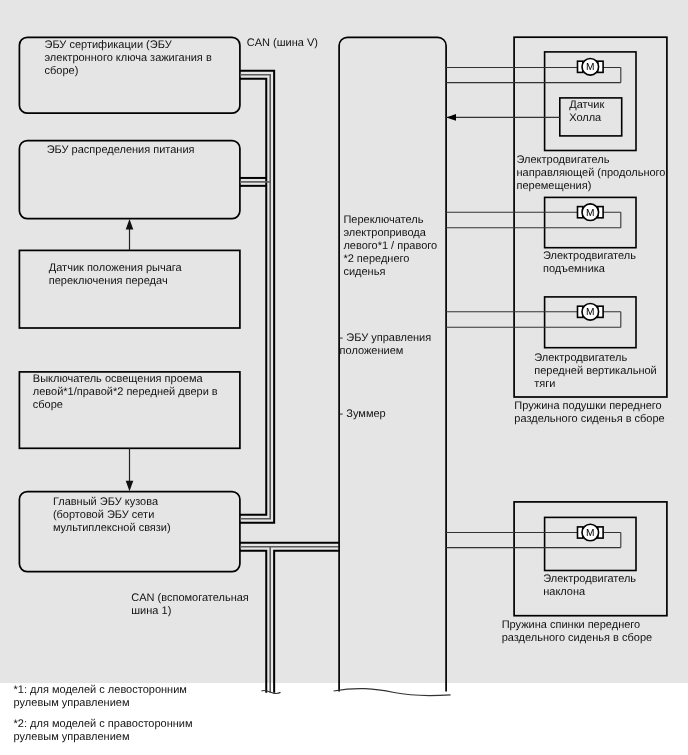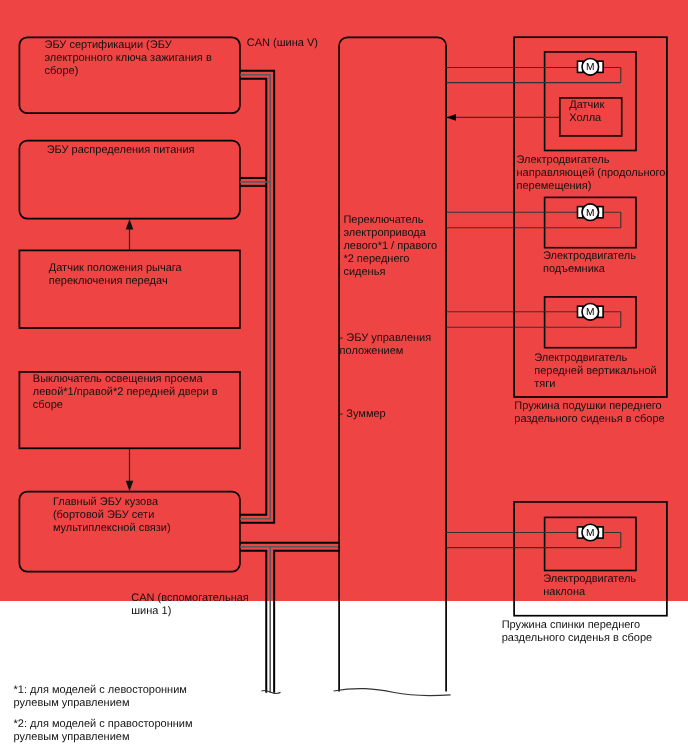--- a/index.html
+++ b/index.html
@@ -1,21 +1,21 @@
 <!DOCTYPE html>
 <html><head>
 <meta charset="utf-8">
 <title>Diagram</title>
 <style>
   html,body{margin:0;padding:0;background:#fff;}
   body{width:688px;height:755px;overflow:hidden;
        font-family:"Liberation Sans",sans-serif;color:#1a1a1a;
        -webkit-font-smoothing:antialiased;
        text-rendering:geometricPrecision;}
-  #root{position:relative;width:688px;height:601px;background:#ef4444;}
+  #root{position:relative;width:688px;height:683px;background:#e5e5e5;}
   #sheet{position:absolute;left:0;top:0;width:688px;height:755px;}
   .tx{font-family:"Liberation Sans",sans-serif;font-size:11px;fill:#111;
       -webkit-font-smoothing:antialiased;}
   .box-outline{fill:none;stroke:#000;stroke-width:1.7;}
   .thin-rect{fill:none;stroke:#000;stroke-width:1.6;}
   .wire{fill:none;stroke:#333;stroke-width:1.1;}
   .busblk{fill:none;stroke:#000;stroke-width:2.0;stroke-linejoin:miter;stroke-miterlimit:10;}
   .busmid{fill:none;stroke:#5a5a5a;stroke-width:1.6;stroke-linejoin:miter;stroke-miterlimit:10;}
   .arrowline{fill:none;stroke:#222;stroke-width:1.2;}
   .mletter{font-family:"Liberation Sans",sans-serif;font-size:10.2px;fill:#000;text-anchor:middle;}

